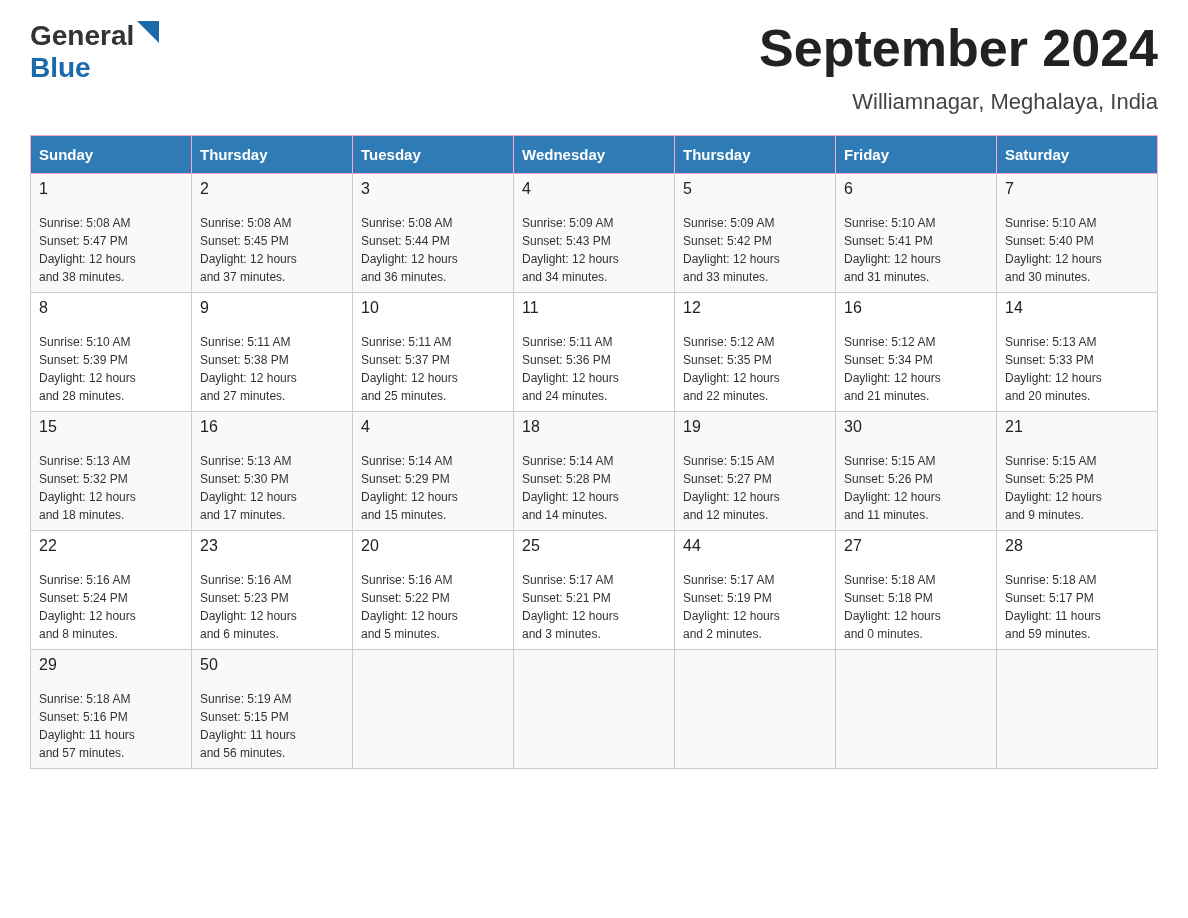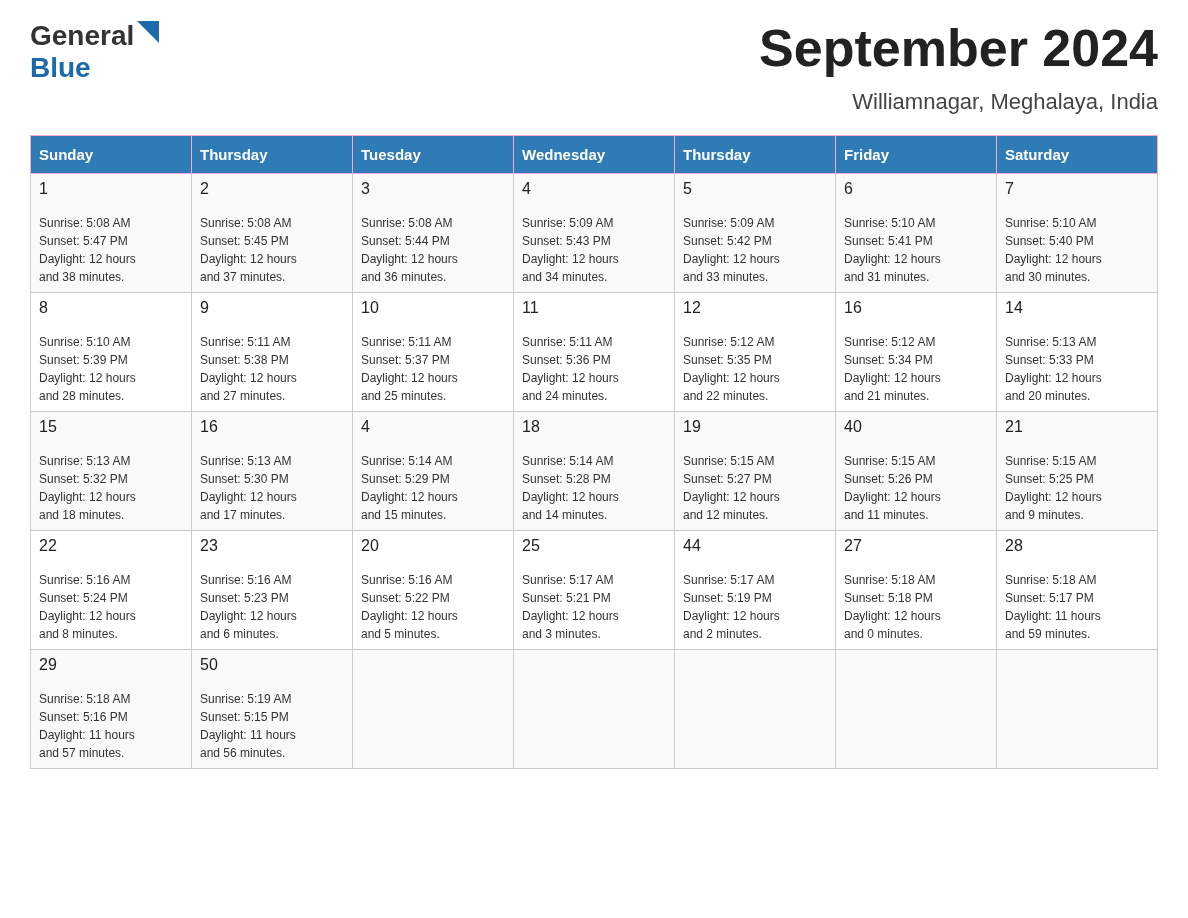--- a/index.html
+++ b/index.html
@@ -206,21 +206,21 @@
       </td>
         <td>
         <span class="day-number">18</span>
         <div class="day-info">Sunrise: 5:14 AM<br>Sunset: 5:28 PM<br>Daylight: 12 hours<br>and 14 minutes.</div>
       </td>
         <td>
         <span class="day-number">19</span>
         <div class="day-info">Sunrise: 5:15 AM<br>Sunset: 5:27 PM<br>Daylight: 12 hours<br>and 12 minutes.</div>
       </td>
         <td>
-        <span class="day-number">40</span>
+        <span class="day-number">30</span>
         <div class="day-info">Sunrise: 5:15 AM<br>Sunset: 5:26 PM<br>Daylight: 12 hours<br>and 11 minutes.</div>
       </td>
         <td>
         <span class="day-number">21</span>
         <div class="day-info">Sunrise: 5:15 AM<br>Sunset: 5:25 PM<br>Daylight: 12 hours<br>and 9 minutes.</div>
       </td>
       </tr>
       <tr class="row-even">
         <td>
         <span class="day-number">22</span>

